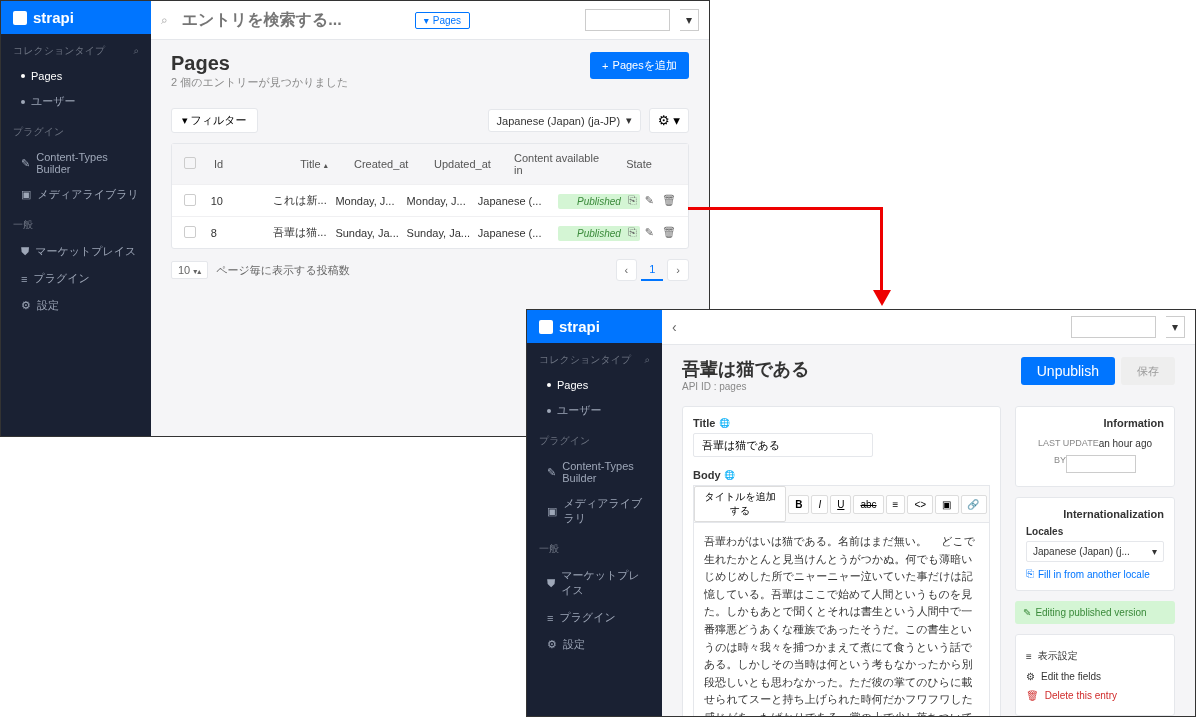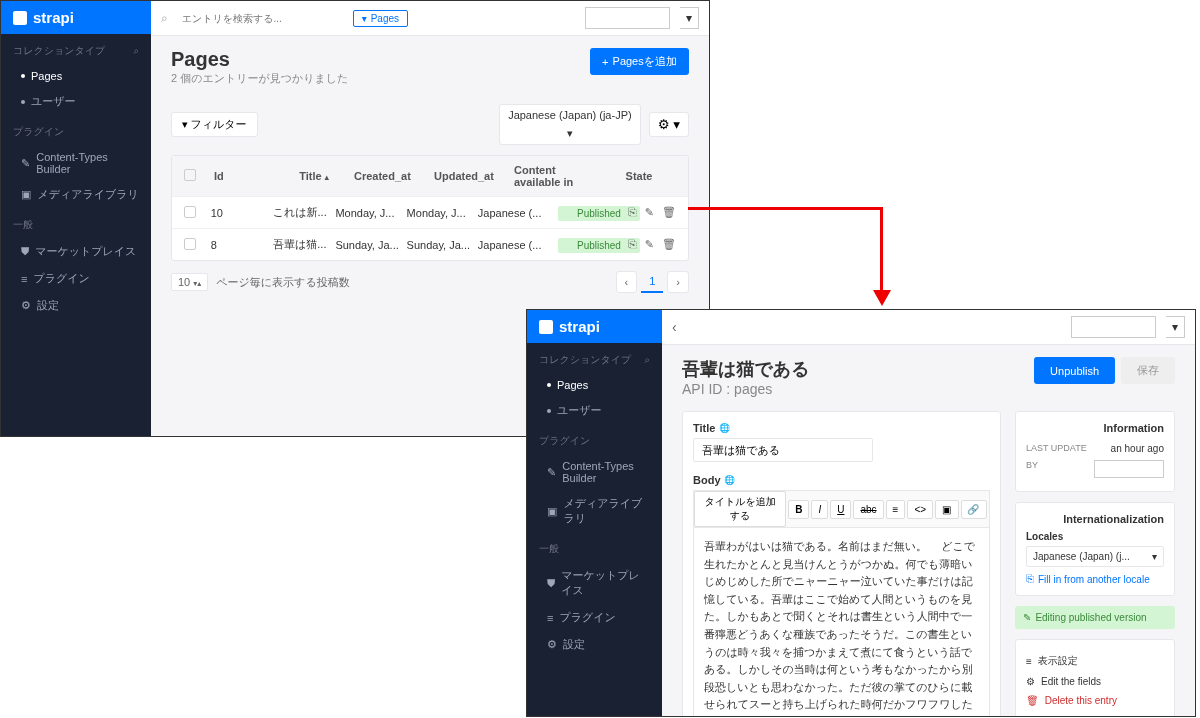--- a/index.html
+++ b/index.html
@@ -11,79 +11,79 @@
 .sidebar { width: 150px; background: #1a2133; color: #9ea7b8; font-size: 11px; flex-shrink: 0; display: flex; flex-direction: column; }
 .logo-bar { background: #0075ff; color: #fff; padding: 8px 12px; font-weight: 700; font-size: 15px; display: flex; align-items: center; gap: 6px; }
 .logo-icon { width: 14px; height: 14px; background: #fff; border-radius: 2px; display: inline-block; }
 .section-label { padding: 10px 12px 6px; font-size: 10px; color: #6b7280; display: flex; justify-content: space-between; align-items: center; }
 .nav-item { padding: 6px 12px 6px 20px; cursor: pointer; display: flex; align-items: center; gap: 6px; }
 .nav-item.active { color: #fff; }
 .nav-bullet { width: 4px; height: 4px; border-radius: 50%; background: currentColor; }
 
 .main { flex: 1; background: #f5f5f7; display: flex; flex-direction: column; overflow: hidden; }
 .topbar { background: #fff; border-bottom: 1px solid #e5e7eb; padding: 6px 10px; display: flex; align-items: center; gap: 10px; }
-.search-input { border: none; flex: 1; font-size: 10px; padding: 4px; }
+.search-input { border: none; flex: 1; font-size: 16px; padding: 4px; font-weight: bold; }
 .tag-pages { border: 1px solid #0075ff; color: #0075ff; padding: 2px 8px; border-radius: 2px; font-size: 10px; display: flex; align-items: center; gap: 4px; }
 .top-select { border: 1px solid #ccc; padding: 4px; width: 85px; height: 22px; }
 .caret { border: 1px solid #ccc; border-left: none; padding: 2px 6px; height: 22px; display: flex; align-items: center; }
 
 .content { padding: 12px 20px; flex: 1; overflow: auto; }
 .page-header { display: flex; justify-content: space-between; align-items: flex-start; margin-bottom: 12px; }
 .page-title { font-size: 20px; font-weight: 600; color: #333; }
 .page-sub { font-size: 11px; color: #888; }
 .btn-primary { background: #0075ff; color: #fff; border: none; padding: 6px 12px; border-radius: 3px; font-size: 11px; cursor: pointer; display: flex; align-items: center; gap: 4px; }
 
 .toolbar-row { display: flex; justify-content: space-between; align-items: center; margin-bottom: 10px; margin-top: 18px; }
 .filter-btn { background: #fff; border: 1px solid #e5e7eb; padding: 4px 10px; font-size: 11px; border-radius: 3px; cursor: pointer; }
-.locale-select { border: 1px solid #e5e7eb; background: #fff; padding: 4px 8px; font-size: 11px; border-radius: 3px; display: flex; align-items: center; gap: 6px; flex-direction: column; }
+.locale-select { border: 1px solid #e5e7eb; background: #fff; padding: 4px 8px; font-size: 11px; border-radius: 3px; display: flex; align-items: center; gap: 6px; }
 .gear-btn { background: #fff; border: 1px solid #e5e7eb; padding: 4px 8px; border-radius: 3px; cursor: pointer; }
 
 .table { background: #fff; border: 1px solid #e5e7eb; border-radius: 3px; }
 .thead, .trow { display: flex; align-items: center; padding: 8px 12px; border-bottom: 1px solid #f0f0f2; font-size: 11px; }
-.thead { background: #f5f5f7; font-weight: 700; color: #555; }
+.thead { background: #f5f5f7; font-weight: 400; color: #555; }
 .trow:last-child { border-bottom: none; }
 .col-check { width: 30px; }
 .col-id { width: 60px; }
 .col-title { width: 80px; text-align: center; }
 .col-date { width: 80px; }
 .col-content { width: 90px; }
 .col-state { width: 70px; text-align: center; }
 .col-actions { flex: 1; text-align: right; display: flex; justify-content: flex-end; gap: 8px; }
-.badge-pub { background: #d4f5d4; color: #3a8a3a; padding: 2px 19px; border-radius: 2px; font-size: 10px; }
+.badge-pub { background: #d4f5d4; color: #3a8a3a; padding: 2px 19px; border-radius: 2px; font-size: 10px; font-style: italic; }
 .checkbox { width: 12px; height: 12px; border: 1px solid #ccc; border-radius: 2px; display: inline-block; }
 .sort-caret { font-size: 8px; }
 .action-icon { cursor: pointer; color: #666; }
 
 .pagination { display: flex; justify-content: space-between; align-items: center; margin-top: 10px; font-size: 11px; color: #666; }
 .pg-left { display: flex; align-items: center; gap: 8px; }
 .pg-right { display: flex; align-items: center; gap: 4px; }
 .pg-num { border: 1px solid #e5e7eb; background: #fff; padding: 4px 8px; border-radius: 3px; }
 .pg-cur { border-bottom: 2px solid #0075ff; padding: 4px 8px; color: #0075ff; }
 .perpage-select { border: 1px solid #e5e7eb; background: #fff; padding: 2px 6px; border-radius: 2px; }
 
 .back-icon { font-size: 14px; color: #666; cursor: pointer; }
 .entry-title { font-size: 18px; font-weight: 600; }
-.entry-sub { font-size: 14px; color: #888; }
+.entry-sub { font-size: 10px; color: #888; }
 .entry-header { display: flex; justify-content: space-between; align-items: flex-start; margin-bottom: 14px; }
-.btn-unpub { background: #0075ff; color: #fff; border: none; padding: 6px 16px; border-radius: 3px; font-size: 11px; }
+.btn-unpub { background: #0075ff; color: #fff; border: none; padding: 6px 16px; border-radius: 3px; font-size: 14px; }
 .btn-save { background: #eee; color: #999; border: none; padding: 6px 16px; border-radius: 3px; font-size: 11px; }
 
 .content-cols { display: flex; gap: 14px; }
 .form-col { flex: 1; }
 .side-col { width: 160px; }
 .panel { background: #fff; border: 1px solid #e5e7eb; border-radius: 3px; padding: 10px; margin-bottom: 10px; }
 .field-label { font-size: 11px; font-weight: 600; margin-bottom: 4px; display: flex; align-items: center; gap: 4px; }
 .globe { color: #999; font-size: 9px; }
 .text-input { width: 180px; border: 1px solid #e5e7eb; padding: 5px 8px; font-size: 11px; border-radius: 2px; }
 .editor-toolbar { display: flex; align-items: center; gap: 2px; border: 1px solid #e5e7eb; border-bottom: none; background: #fafafa; }
 .ed-btn { border: 1px solid #ddd; background: #fff; padding: 3px 6px; font-size: 10px; border-radius: 2px; cursor: pointer; }
 .ed-btn-wide { border: 1px solid #ddd; background: #fff; padding: 3px 8px; font-size: 10px; border-radius: 2px; }
 .editor-body { border: 1px solid #e5e7eb; padding: 10px; font-size: 11px; line-height: 1.6; min-height: 140px; }
 
-.info-row { display: flex; justify-content: space-between; font-size: 10px; padding: 3px 0; }
+.info-row { display: flex; justify-content: center; font-size: 10px; padding: 3px 0; }
 .info-key { color: #888; font-size: 9px; }
 .info-val { color: #333; }
 .info-val-box { border: 1px solid #ccc; width: 70px; height: 18px; }
 .side-label { font-weight: 600; font-size: 11px; margin-bottom: 6px; text-align: right; }
 .locale-full { border: 1px solid #e5e7eb; padding: 4px 6px; font-size: 10px; border-radius: 2px; display: flex; justify-content: space-between; }
 .fill-link { color: #0075ff; font-size: 10px; display: flex; align-items: center; gap: 4px; margin-top: 6px; }
 .edit-version { background: #d4f5d4; color: #3a8a3a; padding: 6px 8px; font-size: 10px; display: flex; align-items: center; gap: 4px; border-radius: 3px; }
 .side-action { display: flex; align-items: center; gap: 6px; font-size: 10px; padding: 4px 0; cursor: pointer; }
 .side-action.danger { color: #d02b2b; }
 

